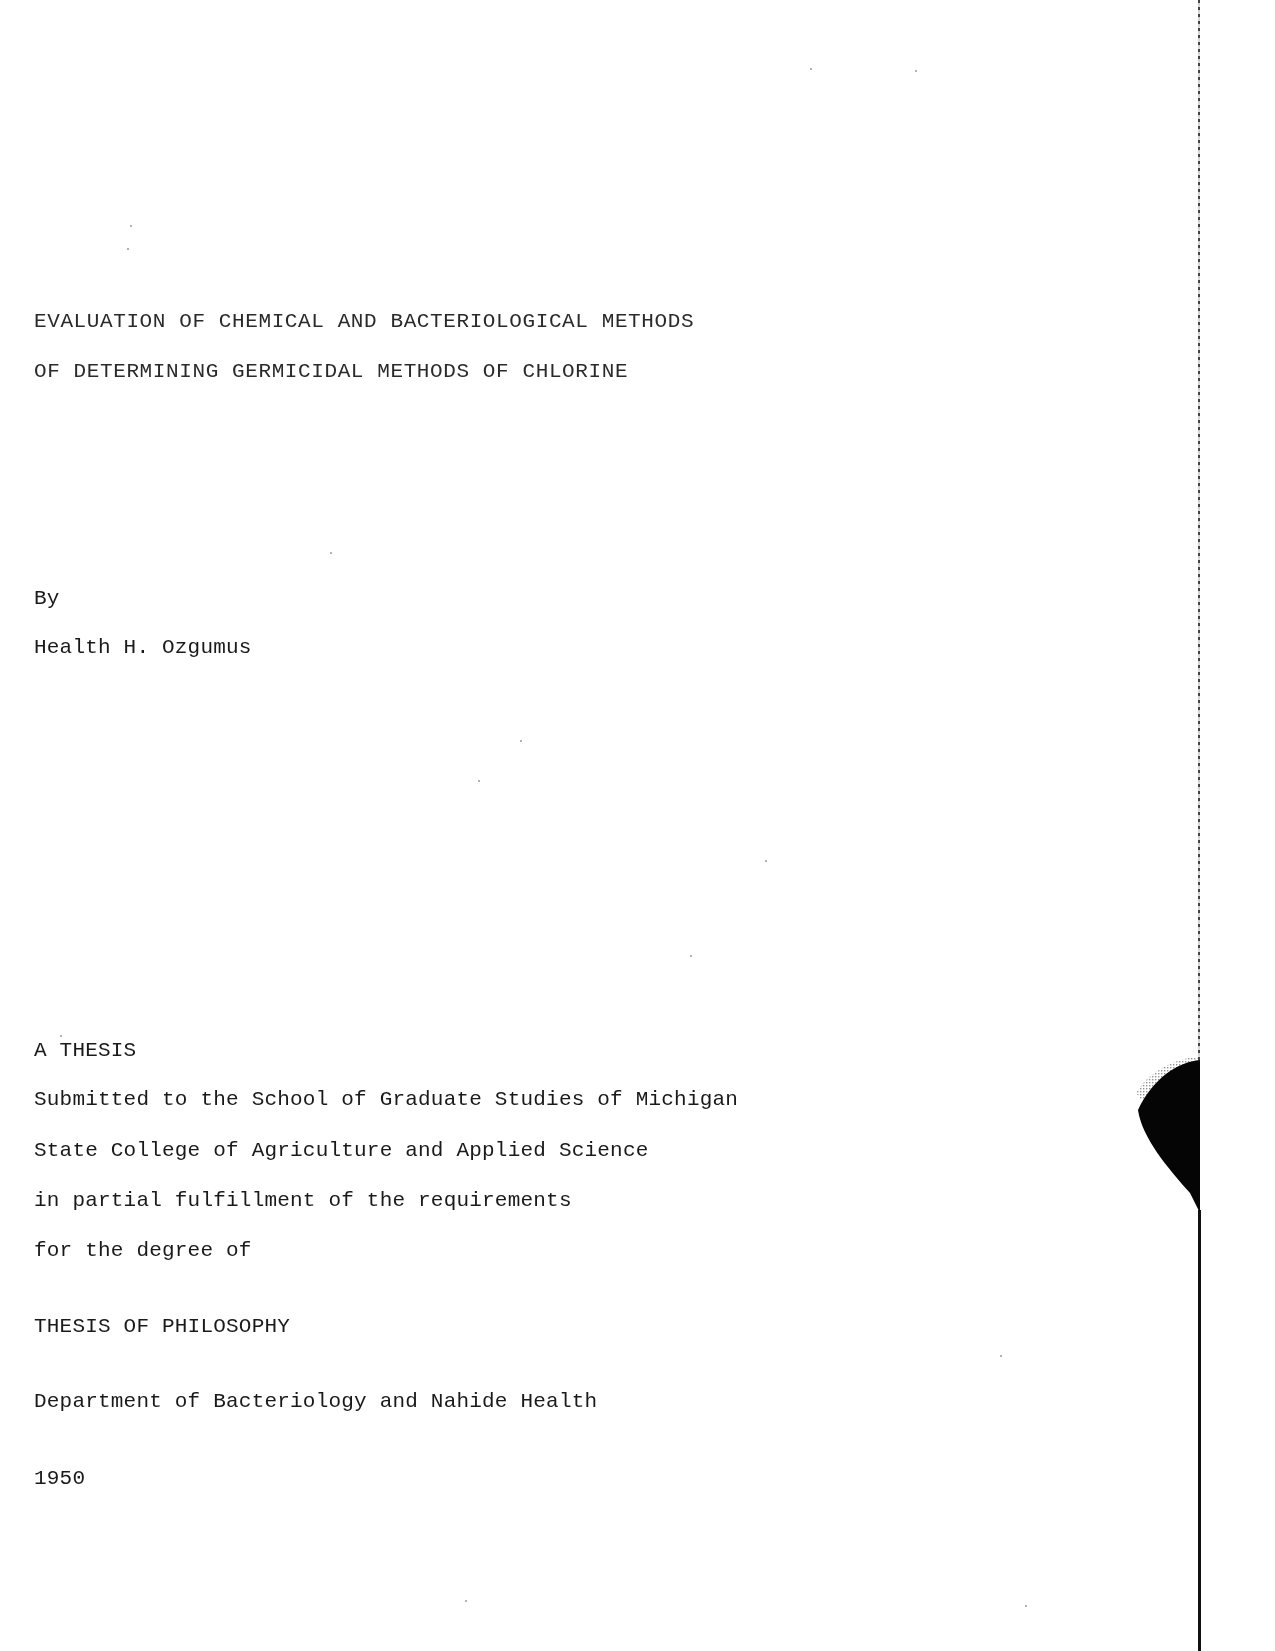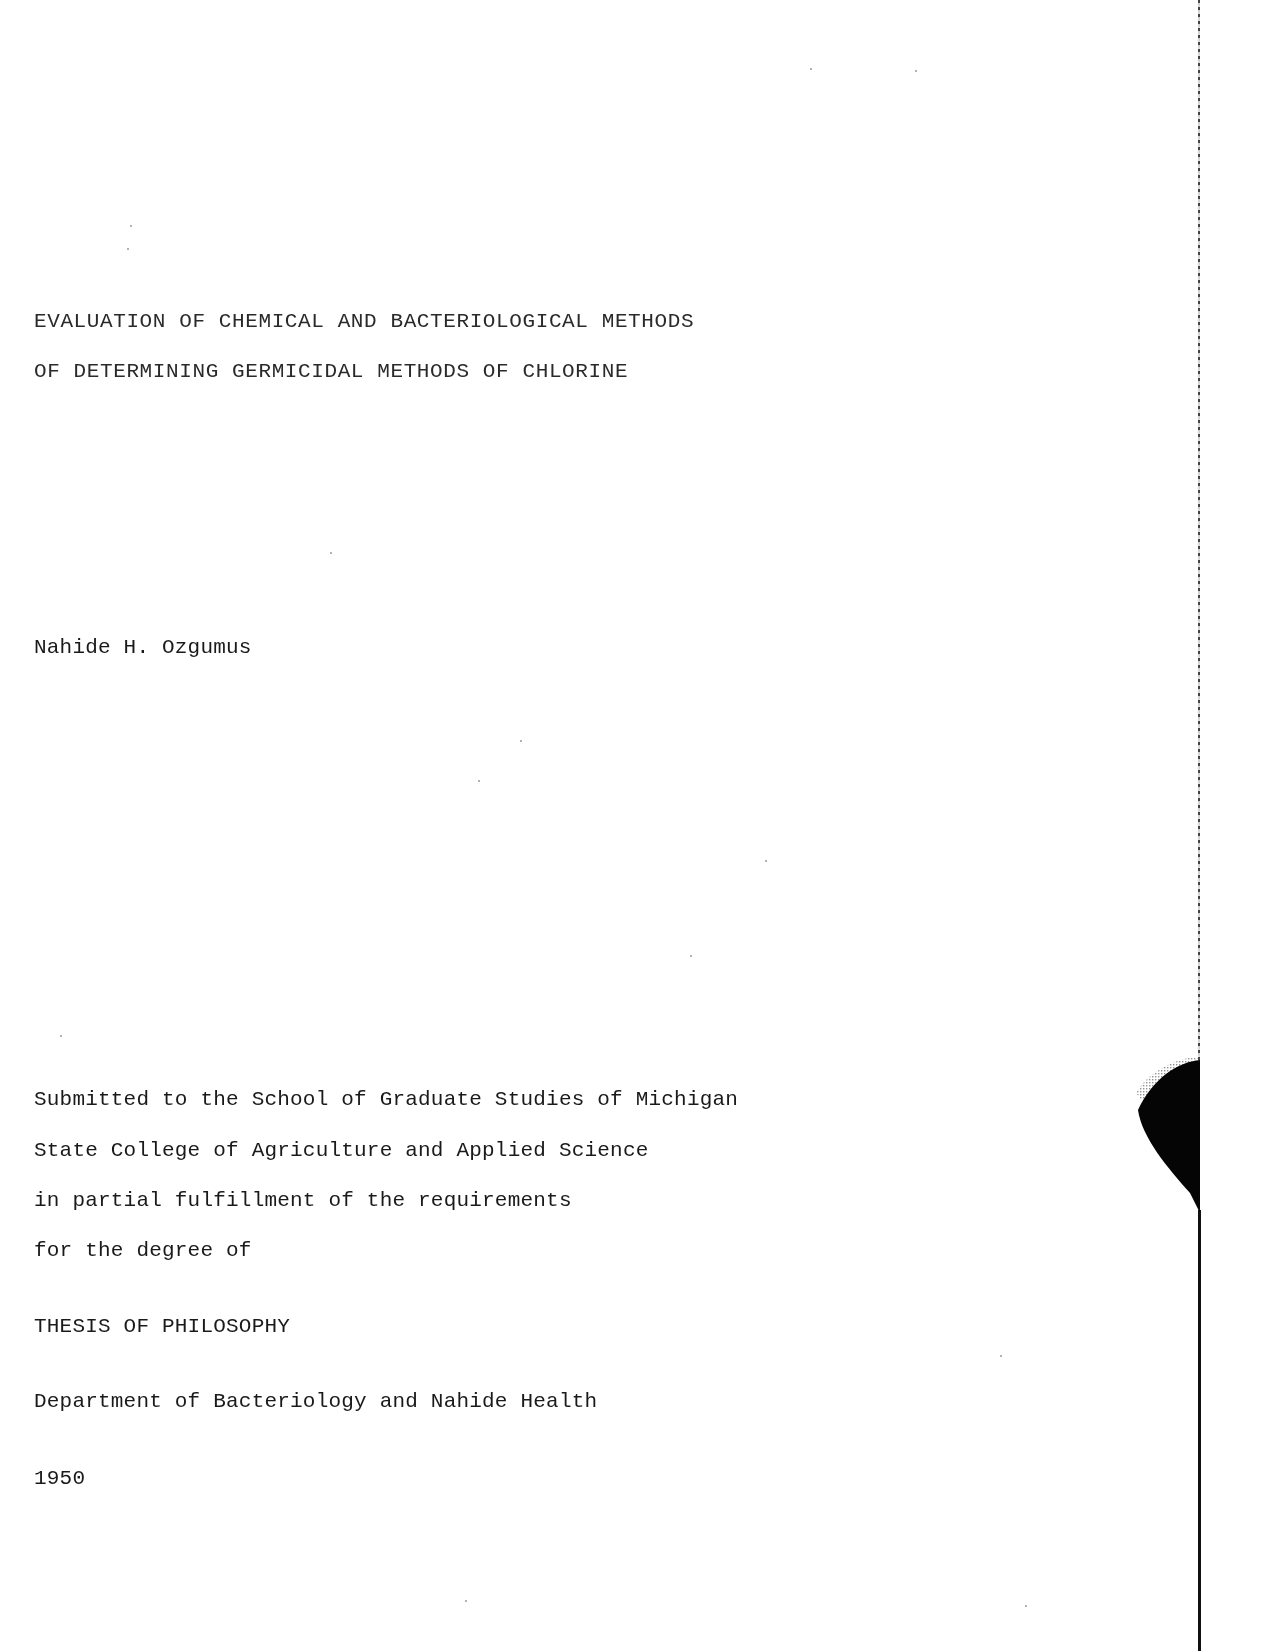--- a/index.html
+++ b/index.html
@@ -29,22 +29,24 @@
   .title { font-size: 21px; color: #2a2a2a; letter-spacing: 0.6px; }
   .speck { position: absolute; width: 2px; height: 2px; background: #999; border-radius: 1px; }
 </style>
 </head>
 <body>
 
 <div class="page">
   <div class="line title" style="top:311px">EVALUATION OF CHEMICAL AND BACTERIOLOGICAL METHODS</div>
   <div class="line title" style="top:361px">OF DETERMINING GERMICIDAL METHODS OF CHLORINE</div>
 
-  <div class="line" style="top:637px">Nahide H. Ozgumus</div>
+  <div class="line" style="top:588px">By</div>
+  <div class="line" style="top:637px">Health H. Ozgumus</div>
 
+  <div class="line" style="top:1040px">A THESIS</div>
   <div class="line" style="top:1089px">Submitted to the School of Graduate Studies of Michigan</div>
   <div class="line" style="top:1140px">State College of Agriculture and Applied Science</div>
   <div class="line" style="top:1240px">for the degree of</div>
   <div class="line" style="top:1190px">in partial fulfillment of the requirements</div>
 
   <div class="line" style="top:1316px">THESIS OF PHILOSOPHY</div>
   <div class="line" style="top:1391px">Department of Bacteriology and Nahide Health</div>
   <div class="line" style="top:1468px">1950</div>
 
   <span class="speck" style="left:130px;top:225px"></span>

